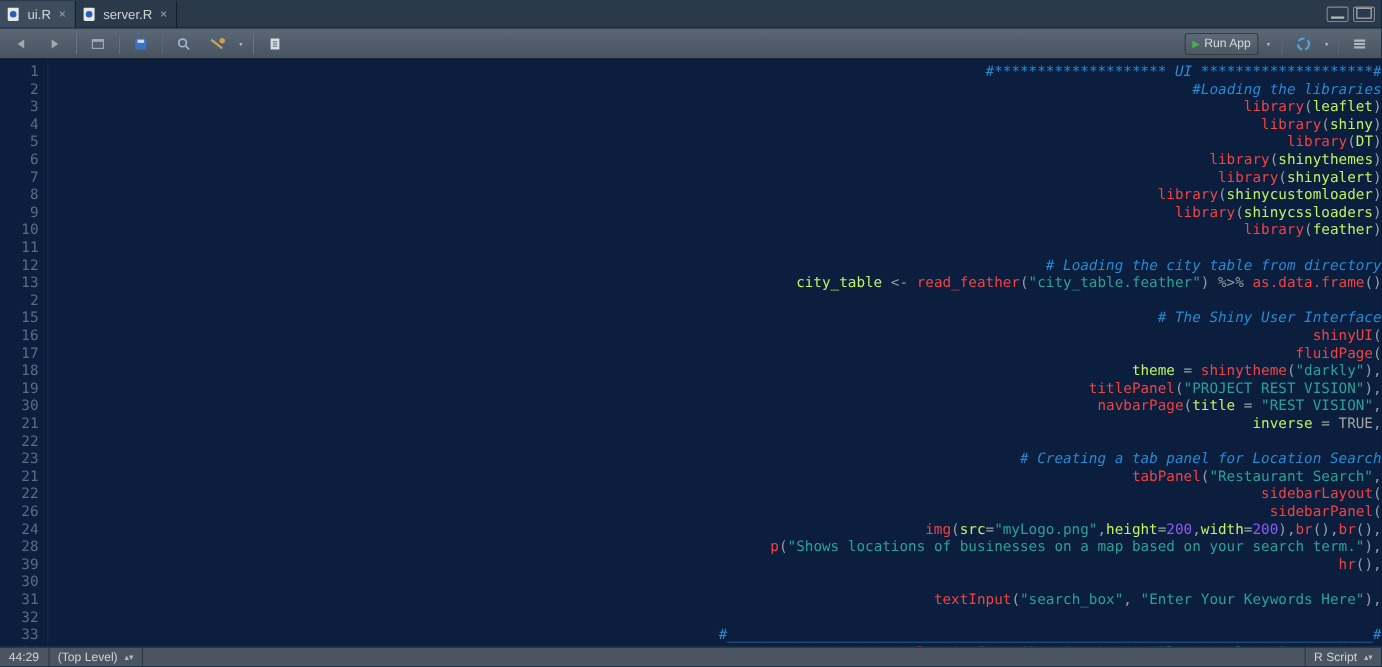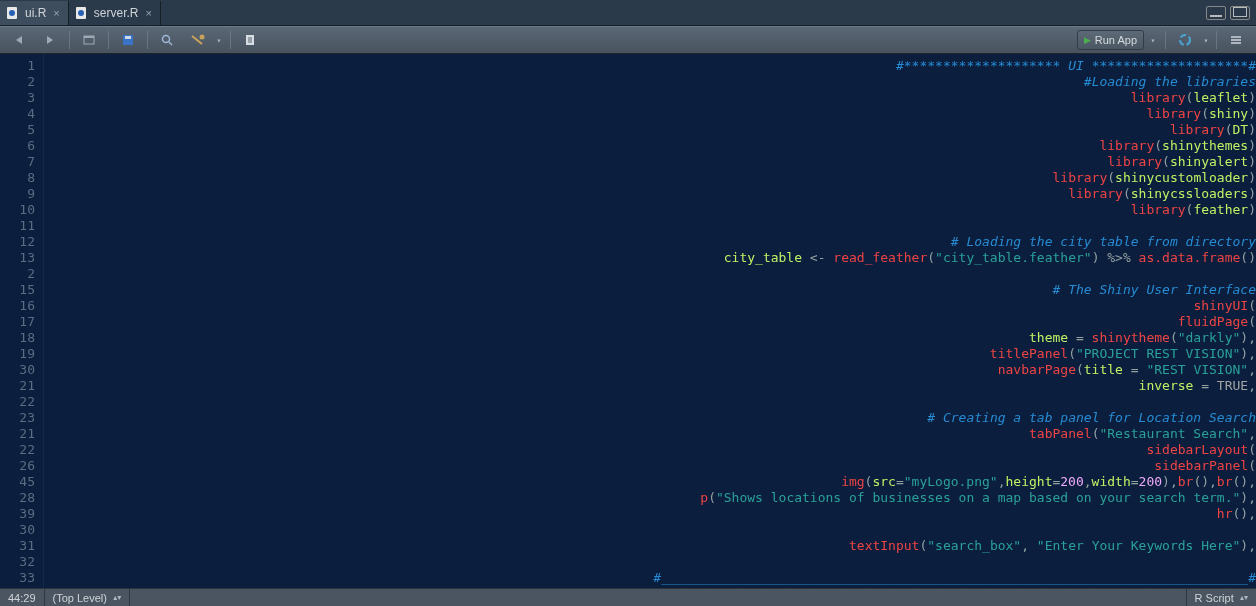--- a/index.html
+++ b/index.html
@@ -112,21 +112,21 @@
     padding:4px 0 0 8px;
     font-size:13px; line-height:16px;
     white-space:pre;
     overflow:hidden;
   }
   .code .ln { height:16px;text-align:right; }
   
   .cm { color:#268bd2; font-style:italic; }
   .fn { color:#ef4444; }
   .st { color:#2aa198; }
-  .nu { color:#f0abfc; }
+  .nu { color:#8b5cf6; }
   .bo { color:#a3a3a3; }
   .op { color:#93a1a1; }
   .id { color:#bef264; }
   
   .status {
     height: 18px;
     background:#4a5561;
     display:flex; align-items:center;
     font-family:sans-serif; font-size:11px;
     color:#cfd4d9;
@@ -271,21 +271,21 @@
       <div>17</div>
       <div>18</div>
       <div>19</div>
       <div>30</div>
       <div>21</div>
       <div>22</div>
       <div>23</div>
       <div>21</div>
       <div>22</div>
       <div>26</div>
-      <div>45</div>
+      <div>24</div>
       <div>28</div>
       <div>39</div>
       <div>30</div>
       <div>31</div>
       <div>32</div>
       <div>33</div>
       <div>34</div>
     </div>
   <div class="code" id="code"><div class="ln"><span class="cm">#******************** UI ********************#</span></div><div class="ln"><span class="cm">#Loading the libraries</span></div><div class="ln"><span class="fn">library</span><span class="op">(</span><span class="id">leaflet</span><span class="op">)</span></div><div class="ln"><span class="fn">library</span><span class="op">(</span><span class="id">shiny</span><span class="op">)</span></div><div class="ln"><span class="fn">library</span><span class="op">(</span><span class="id">DT</span><span class="op">)</span></div><div class="ln"><span class="fn">library</span><span class="op">(</span><span class="id">shinythemes</span><span class="op">)</span></div><div class="ln"><span class="fn">library</span><span class="op">(</span><span class="id">shinyalert</span><span class="op">)</span></div><div class="ln"><span class="fn">library</span><span class="op">(</span><span class="id">shinycustomloader</span><span class="op">)</span></div><div class="ln"><span class="fn">library</span><span class="op">(</span><span class="id">shinycssloaders</span><span class="op">)</span></div><div class="ln"><span class="fn">library</span><span class="op">(</span><span class="id">feather</span><span class="op">)</span></div><div class="ln"></div><div class="ln"><span class="cm"># Loading the city table from directory</span></div><div class="ln"><span class="id">city_table </span><span class="op">&lt;- </span><span class="fn">read_feather</span><span class="op">(</span><span class="st">"city_table.feather"</span><span class="op">) </span><span class="op">%&gt;% </span><span class="fn">as.data.frame</span><span class="op">()</span></div><div class="ln"></div><div class="ln"><span class="cm"># The Shiny User Interface</span></div><div class="ln"><span class="fn">shinyUI</span><span class="op">(</span></div><div class="ln"><span class="id">  </span><span class="fn">fluidPage</span><span class="op">(</span></div><div class="ln"><span class="id">    theme </span><span class="op">= </span><span class="fn">shinytheme</span><span class="op">(</span><span class="st">"darkly"</span><span class="op">),</span></div><div class="ln"><span class="id">    </span><span class="fn">titlePanel</span><span class="op">(</span><span class="st">"PROJECT REST VISION"</span><span class="op">),</span></div><div class="ln"><span class="id">    </span><span class="fn">navbarPage</span><span class="op">(</span><span class="id">title </span><span class="op">= </span><span class="st">"REST VISION"</span><span class="op">,</span></div><div class="ln"><span class="id">               inverse </span><span class="op">= </span><span class="bo">TRUE</span><span class="op">,</span></div><div class="ln"></div><div class="ln"><span class="id">               </span><span class="cm"># Creating a tab panel for Location Search</span></div><div class="ln"><span class="id">               </span><span class="fn">tabPanel</span><span class="op">(</span><span class="st">"Restaurant Search"</span><span class="op">,</span></div><div class="ln"><span class="id">                        </span><span class="fn">sidebarLayout</span><span class="op">(</span></div><div class="ln"><span class="id">                          </span><span class="fn">sidebarPanel</span><span class="op">(</span></div><div class="ln"><span class="id">                            </span><span class="fn">img</span><span class="op">(</span><span class="id">src</span><span class="op">=</span><span class="st">"myLogo.png"</span><span class="op">,</span><span class="id">height</span><span class="op">=</span><span class="nu">200</span><span class="op">,</span><span class="id">width</span><span class="op">=</span><span class="nu">200</span><span class="op">),</span><span class="fn">br</span><span class="op">(),</span><span class="fn">br</span><span class="op">(),</span></div><div class="ln"><span class="id">                            </span><span class="fn">p</span><span class="op">(</span><span class="st">"Shows locations of businesses on a map based on your search term."</span><span class="op">),</span></div><div class="ln"><span class="id">                            </span><span class="fn">hr</span><span class="op">(),</span></div><div class="ln"></div><div class="ln"><span class="id">                            </span><span class="fn">textInput</span><span class="op">(</span><span class="st">"search_box"</span><span class="op">, </span><span class="st">"Enter Your Keywords Here"</span><span class="op">),</span></div><div class="ln"></div><div class="ln"><span class="id">                            </span><span class="cm">#___________________________________________________________________________#</span></div><div class="ln"><span class="id">                            </span><span class="fn">selectizeInput</span><span class="op">(</span><span class="st">"region_box"</span><span class="op">, </span><span class="st">"Please select Region Here"</span></div></div>
 </div>

